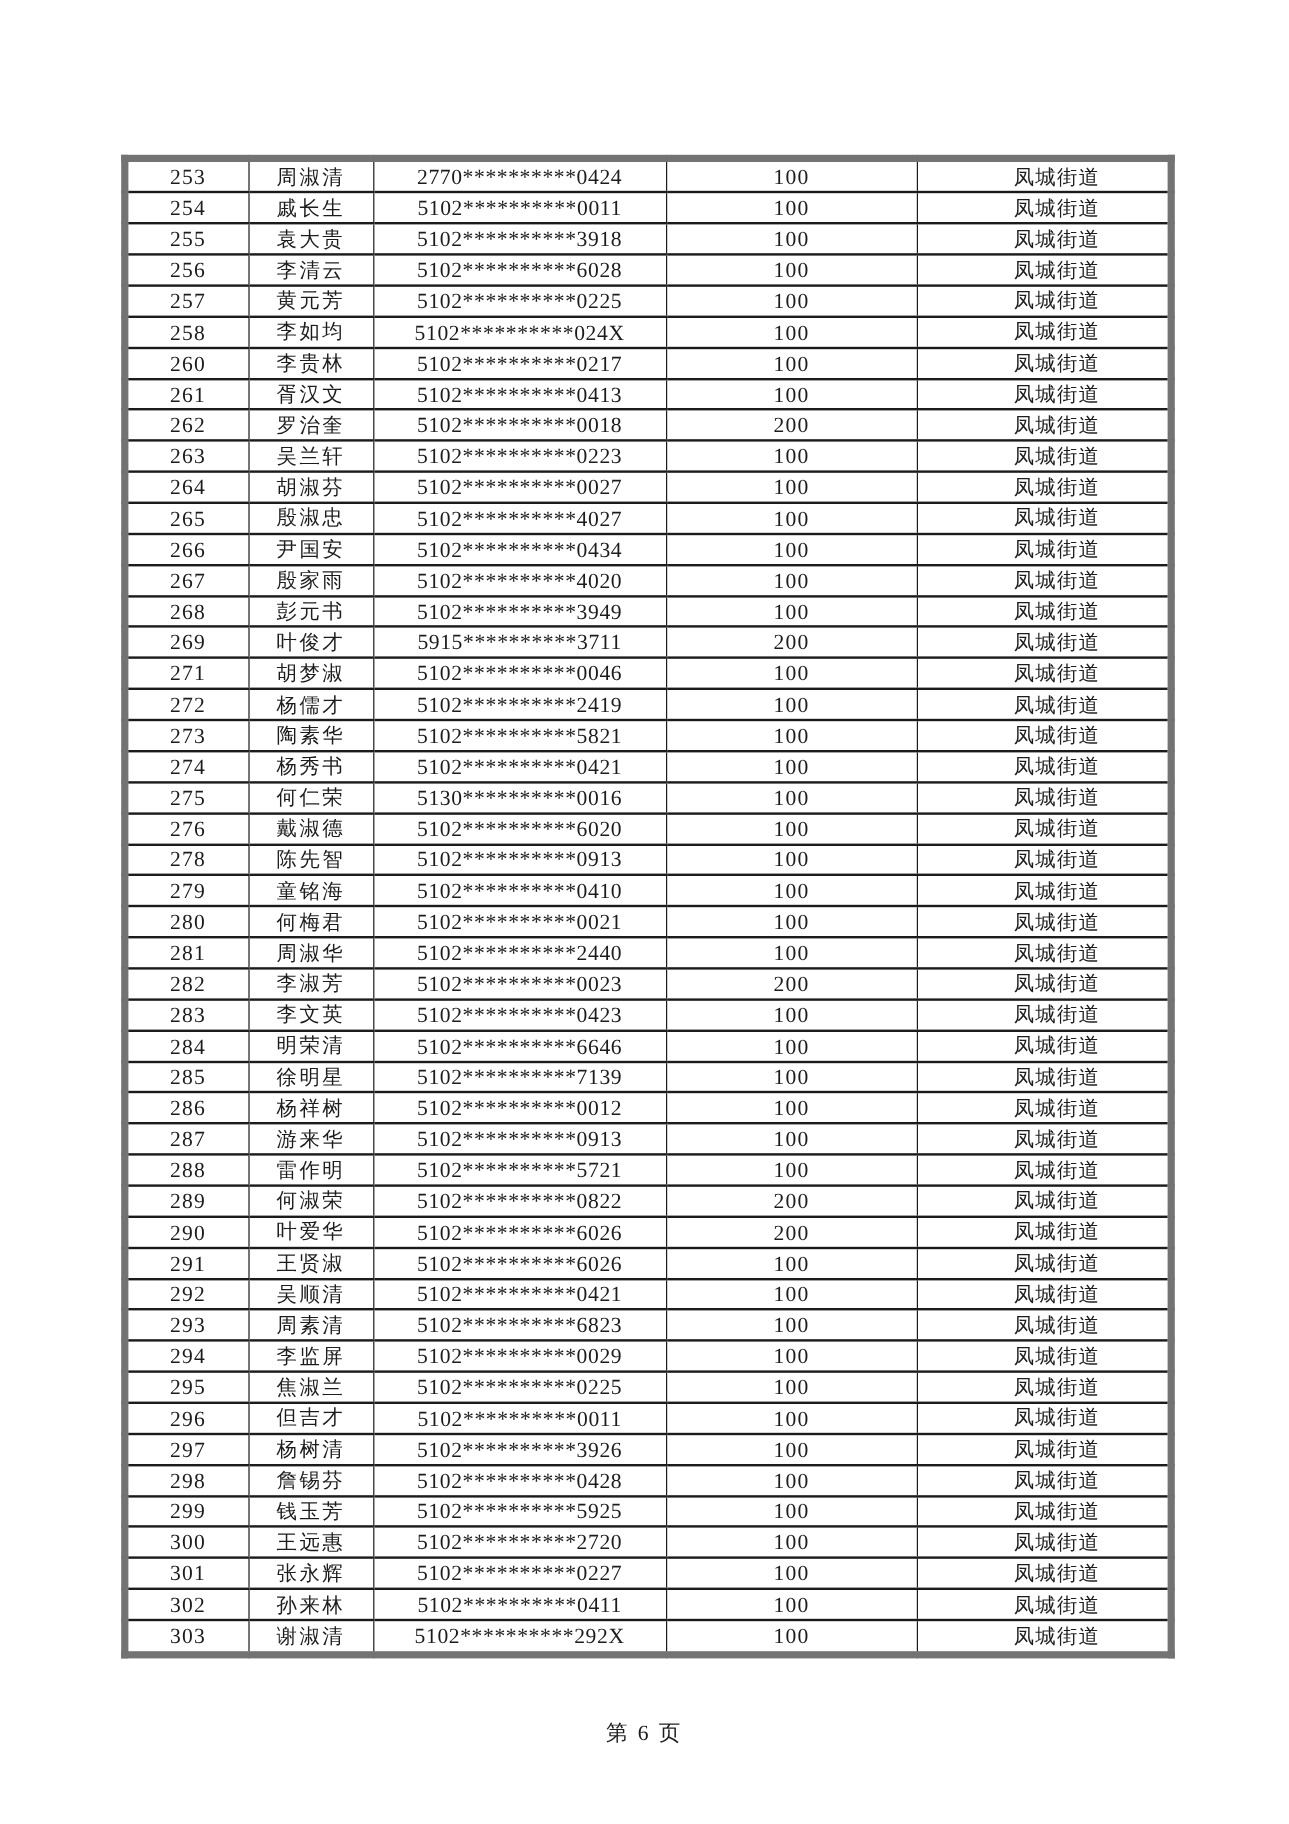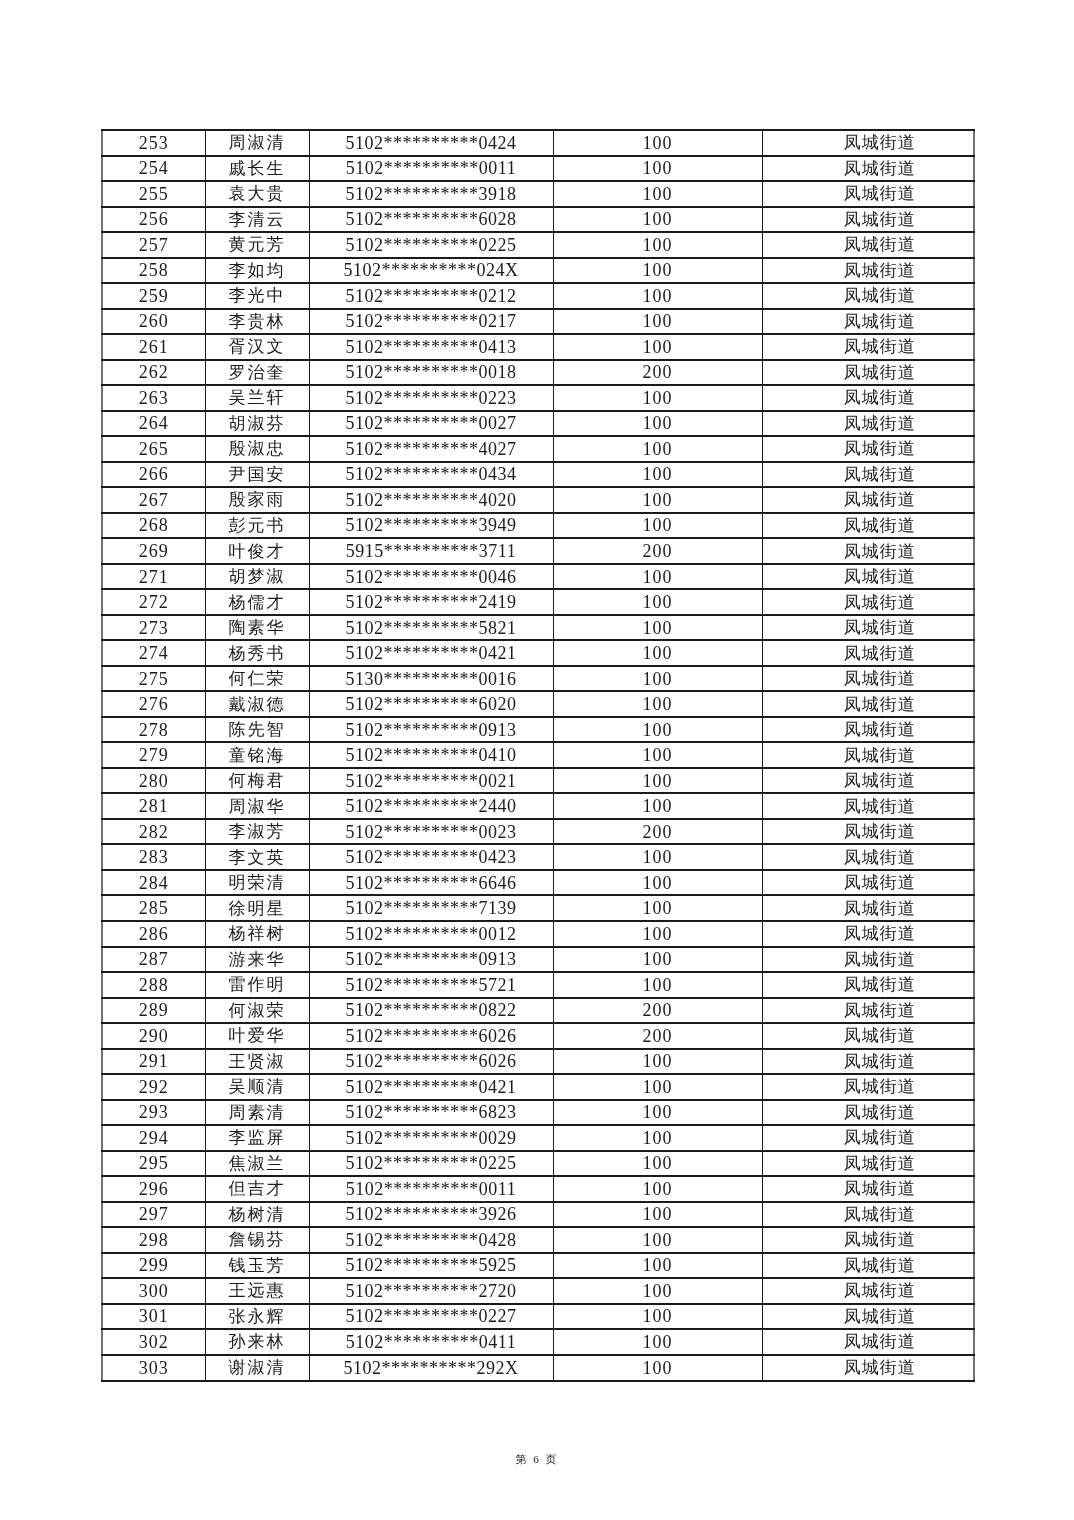--- a/index.html
+++ b/index.html
@@ -20,21 +20,21 @@
     background: #ffffff;
   }
   table.roster {
     position: absolute;
     left: 101px;
     top: 129px;
     width: 872px;
     height: 1253px;
     border-collapse: collapse;
     table-layout: fixed;
-    border: 2px solid #737373;
+    border: 6px solid #737373;
   }
   td {
     border-left: 1px solid #1b1b1b;
     border-right: 1px solid #1b1b1b;
     border-top: 2px solid #1b1b1b;
     border-bottom: 2px solid #1b1b1b;
     text-align: center;
     vertical-align: middle;
     padding: 0;
     overflow: hidden;
@@ -56,45 +56,44 @@
   td.c-street {
     letter-spacing: 1px;
     padding-left: 24px;
   }
   .footer {
     position: absolute;
     top: 1432px;
     left: 0;
     width: 1074px;
     text-align: center;
-    font-size: 11px;
+    font-size: 18px;
     letter-spacing: 2px;
     color: #1c1c1c;
-    margin-top: 20px;
   }
 </style>
 </head>
 <body>
 
 <div class="page">
 
   <table class="roster">
     <colgroup>
       <col style="width:103px">
       <col style="width:104px">
       <col style="width:244px">
       <col style="width:209px">
       <col style="width:212px">
     </colgroup>
     <tbody>
 
     <tr>
         <td class="c-no">253</td>
         <td class="c-name">周淑清</td>
-        <td class="c-id">5102**********0424</td>
+        <td class="c-id">2770**********0424</td>
         <td class="c-amt">100</td>
         <td class="c-street">凤城街道</td>
       </tr>
         <tr>
         <td class="c-no">254</td>
         <td class="c-name">戚长生</td>
         <td class="c-id">5102**********0011</td>
         <td class="c-amt">100</td>
         <td class="c-street">凤城街道</td>
       </tr>
@@ -116,27 +115,20 @@
         <td class="c-no">257</td>
         <td class="c-name">黄元芳</td>
         <td class="c-id">5102**********0225</td>
         <td class="c-amt">100</td>
         <td class="c-street">凤城街道</td>
       </tr>
         <tr>
         <td class="c-no">258</td>
         <td class="c-name">李如均</td>
         <td class="c-id">5102**********024X</td>
-        <td class="c-amt">100</td>
-        <td class="c-street">凤城街道</td>
-      </tr>
-        <tr>
-        <td class="c-no">259</td>
-        <td class="c-name">李光中</td>
-        <td class="c-id">5102**********0212</td>
         <td class="c-amt">100</td>
         <td class="c-street">凤城街道</td>
       </tr>
         <tr>
         <td class="c-no">260</td>
         <td class="c-name">李贵林</td>
         <td class="c-id">5102**********0217</td>
         <td class="c-amt">100</td>
         <td class="c-street">凤城街道</td>
       </tr>

